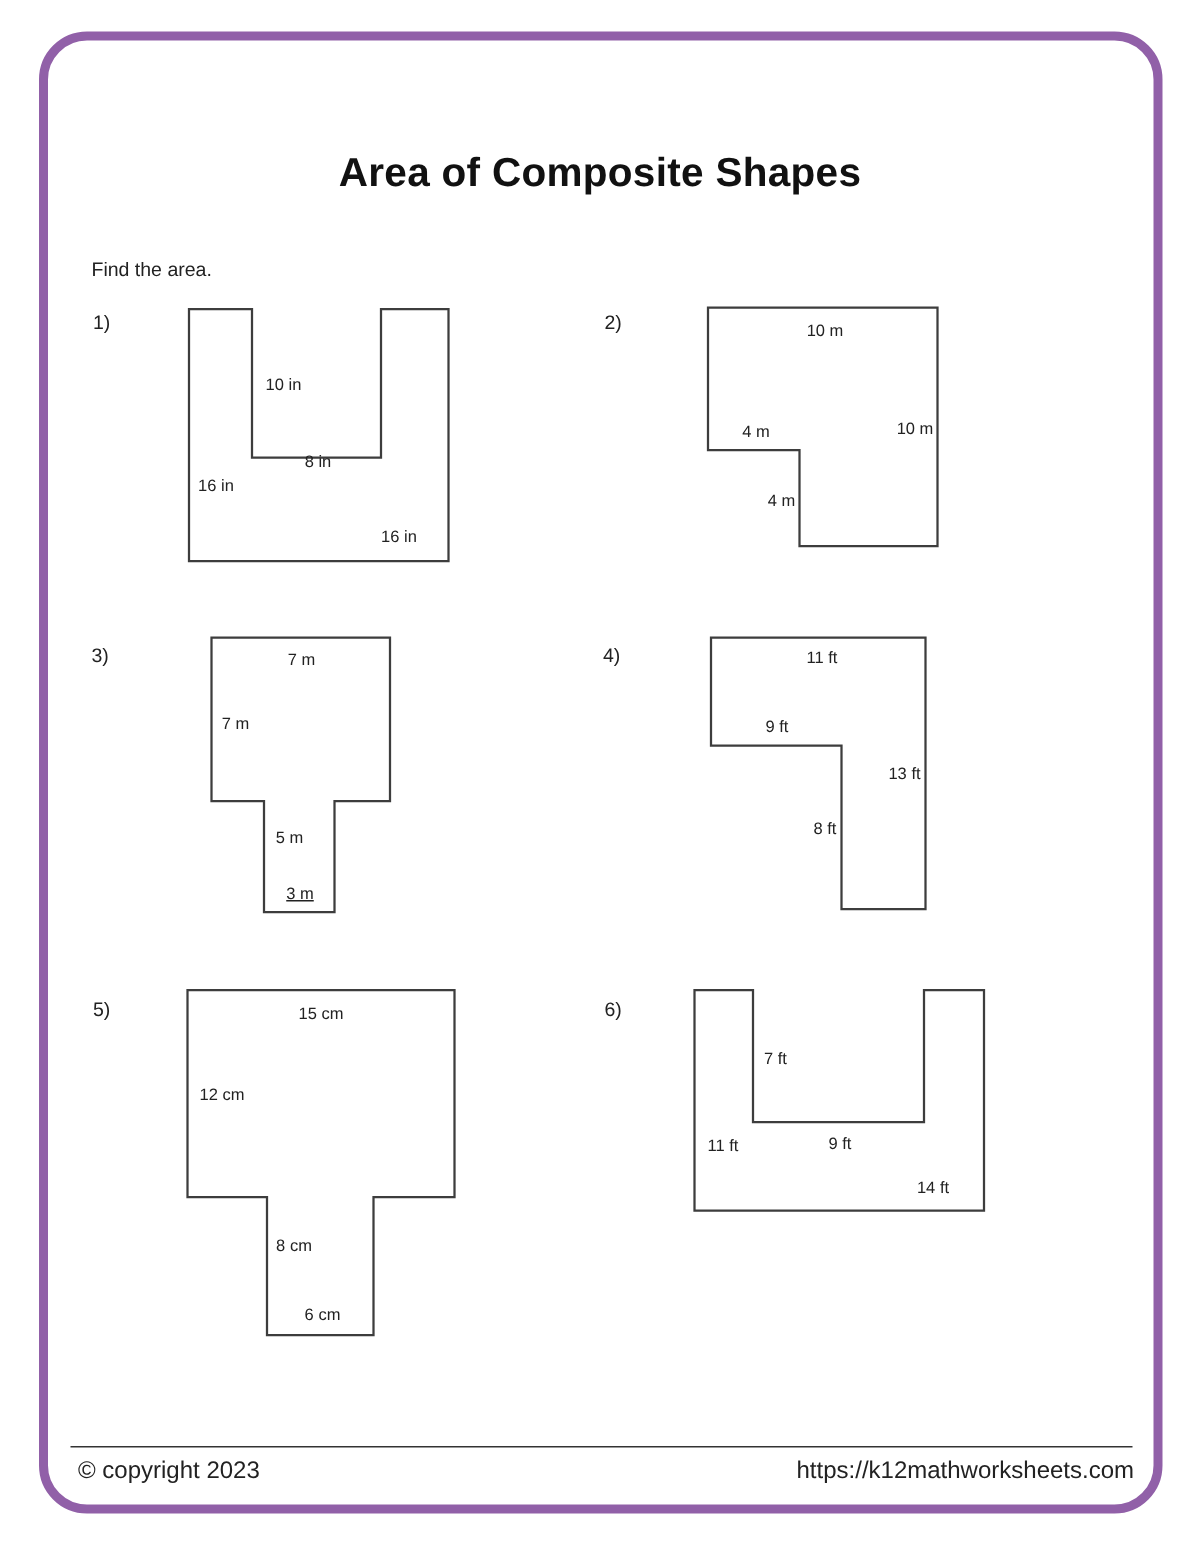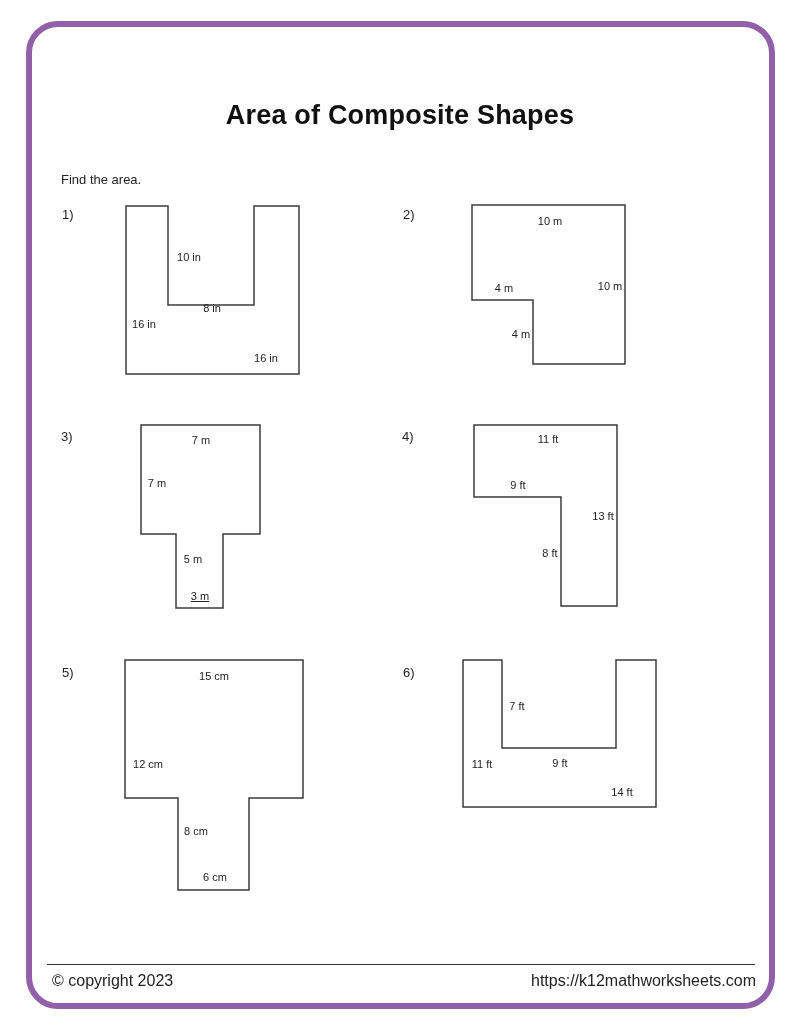--- a/index.html
+++ b/index.html
@@ -152,21 +152,21 @@
     <span class="dim" style="left:603px; top:516px;">13 ft</span>
     <span class="dim" style="left:550px; top:553px;">8 ft</span>
   </div>
 
   <div>
     <span class="problem-number" style="left:62px; top:665px;">5)</span>
     <svg class="shape-svg" style="left:125px; top:660px;" width="178" height="230" viewBox="0 0 178 230">
       <polygon points="0,0 178,0 178,138 124,138 124,230 53,230 53,138 0,138"></polygon>
     </svg>
     <span class="dim" style="left:214px; top:676px;">15 cm</span>
-    <span class="dim" style="left:148px; top:730px;margin-top:34px;">12 cm</span>
+    <span class="dim" style="left:148px; top:730px;">12 cm</span>
     <span class="dim" style="left:196px; top:831px;">8 cm</span>
     <span class="dim" style="left:215px; top:877px;">6 cm</span>
   </div>
 
   <div>
     <span class="problem-number" style="left:403px; top:665px;">6)</span>
     <svg class="shape-svg" style="left:463px; top:660px;" width="193" height="147" viewBox="0 0 193 147">
       <polygon points="0,0 39,0 39,88 153,88 153,0 193,0 193,147 0,147"></polygon>
     </svg>
     <span class="dim" style="left:517px; top:706px;">7 ft</span>

